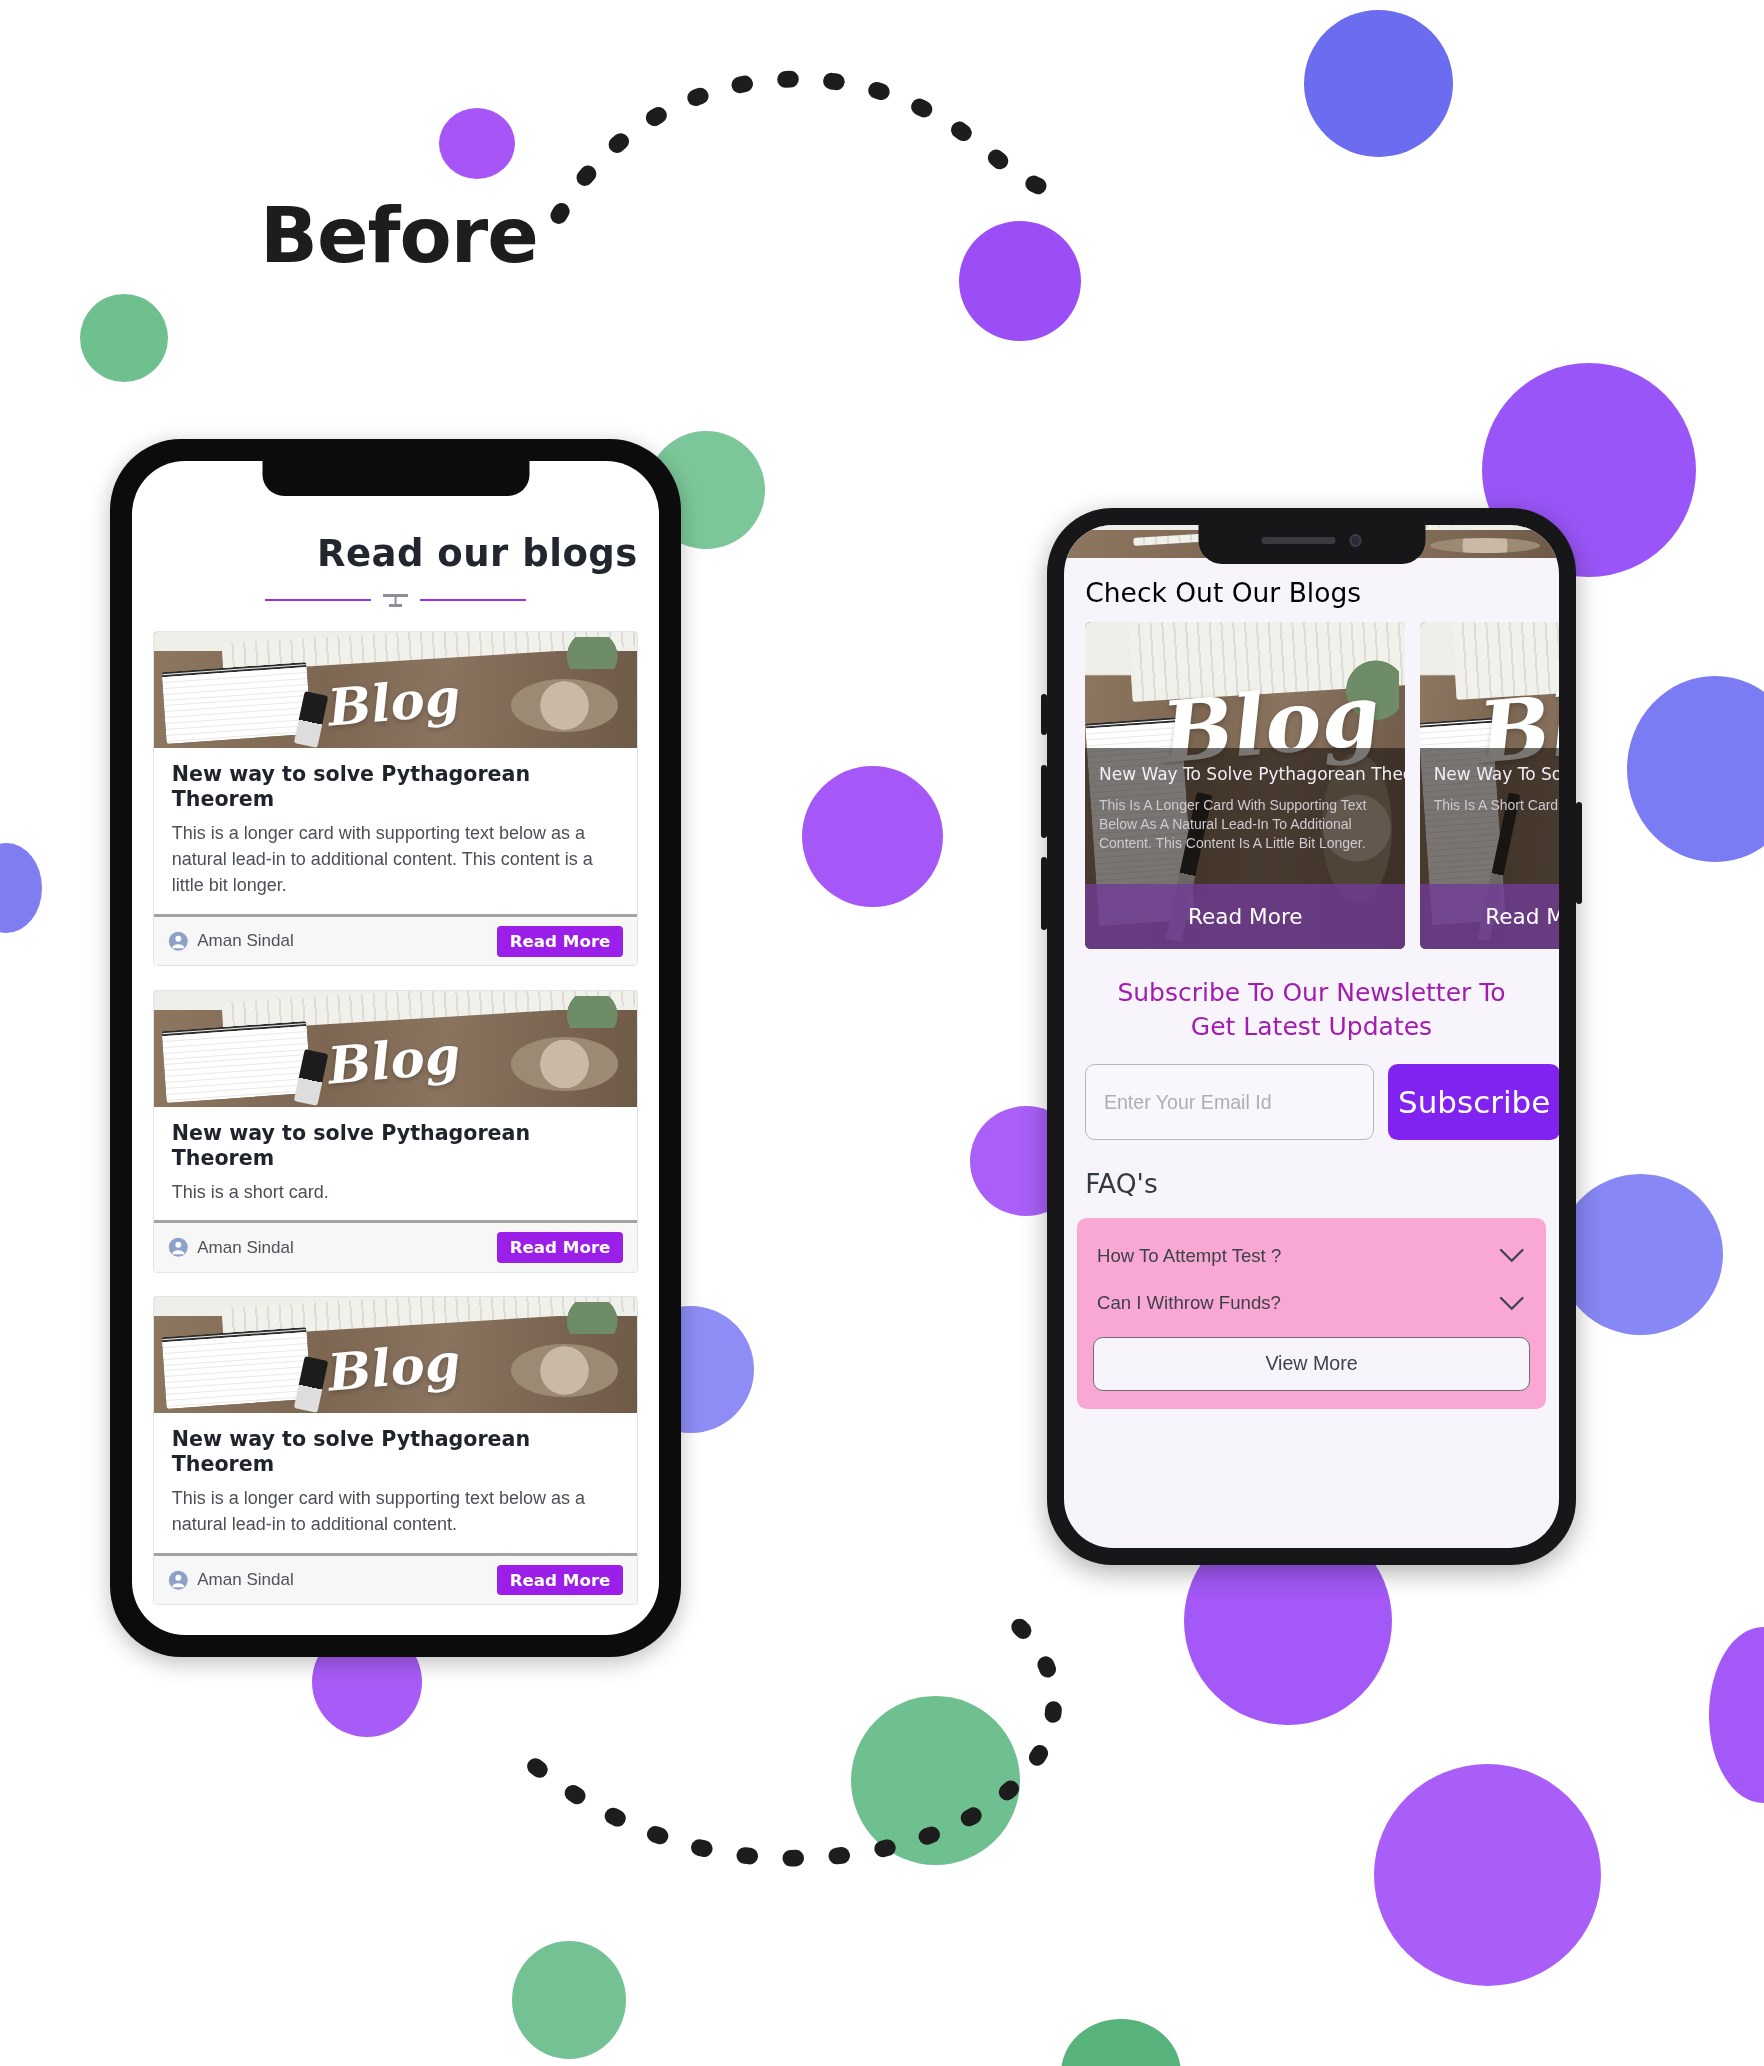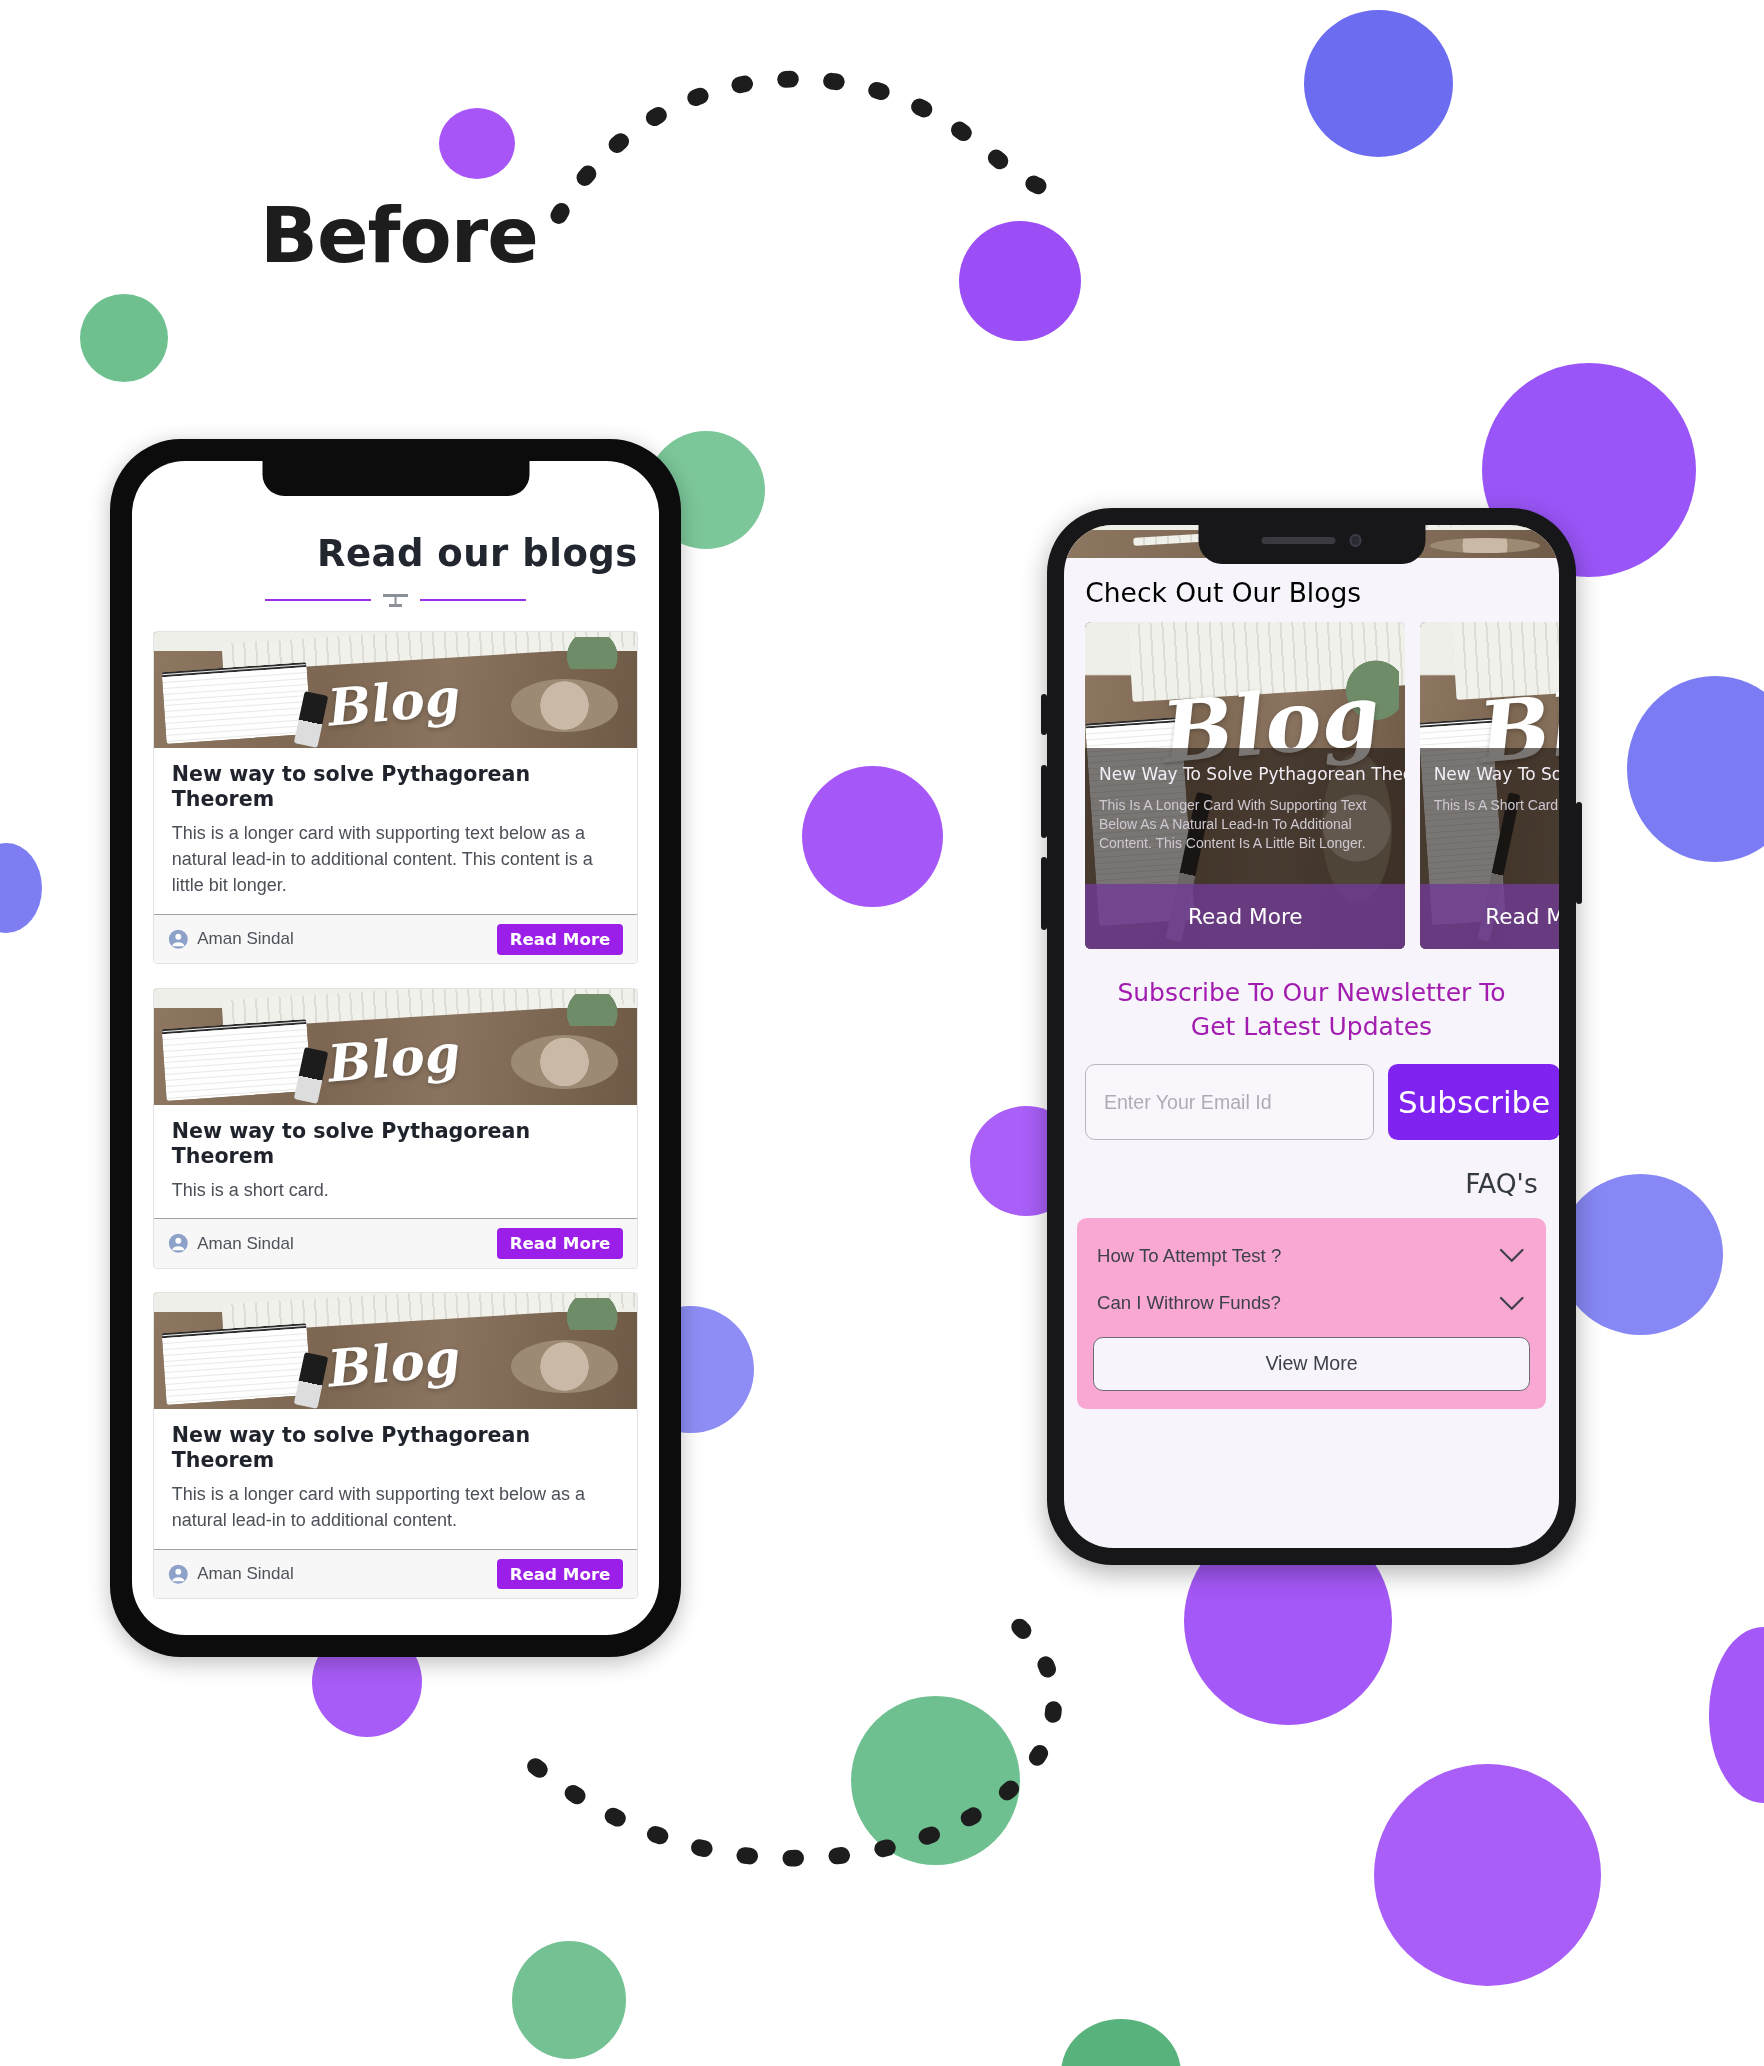--- a/index.html
+++ b/index.html
@@ -110,21 +110,21 @@
     font-family: "DejaVu Sans", sans-serif;
     font-size: 20.6px; font-weight: bold;
     color: #1f232b; line-height: 1.22;
   }
   .b-card p {
     margin-top: 7.8px;
     font-size: 18px; line-height: 1.45;
     color: #4b4f57;
   }
   .b-foot {
-    border-top: 1px solid #a3a3a3;
+    border-top: 3px solid #a3a3a3;
     background: #f7f7f8;
     padding: 8.8px 13.7px;
     display: flex; align-items: center; justify-content: space-between;
   }
   .b-author { display:flex; align-items:center; gap:8.8px; font-size:17px; color:#4e525a; }
   .b-avatar { width: 20.6px; height: 20.6px; flex: 0 0 20.6px; }
   .b-readmore {
     background: #9b1fe8; color: #fff;
     font-size: 16.7px; font-weight: bold;
     padding: 4.9px 12.7px 5.9px 12.7px;
@@ -240,21 +240,21 @@
     background: #8022f0;
     color: #fff;
     border: none; border-radius: 9.8px;
     font-size: 31px;
     font-family: "DejaVu Sans", sans-serif;
     cursor: pointer;
   }
   #a-faq-title {
     padding: 27.4px 21.6px 0 21.6px;
     font-family: "DejaVu Sans", sans-serif;
-    font-size: 26.5px; color: #343a40; text-align: right;
+    font-size: 26.5px; color: #343a40;
   }
   .a-faq-box {
     margin: 19.6px 13.7px 0 13.7px;
     background: #f9a8d4;
     border-radius: 9.8px;
     padding: 13.7px 15.7px 17.6px 15.7px;
   }
   .a-faq-row {
     display: flex; align-items: center; justify-content: space-between;
     padding: 12.7px 5.9px 12.7px 3.9px;

